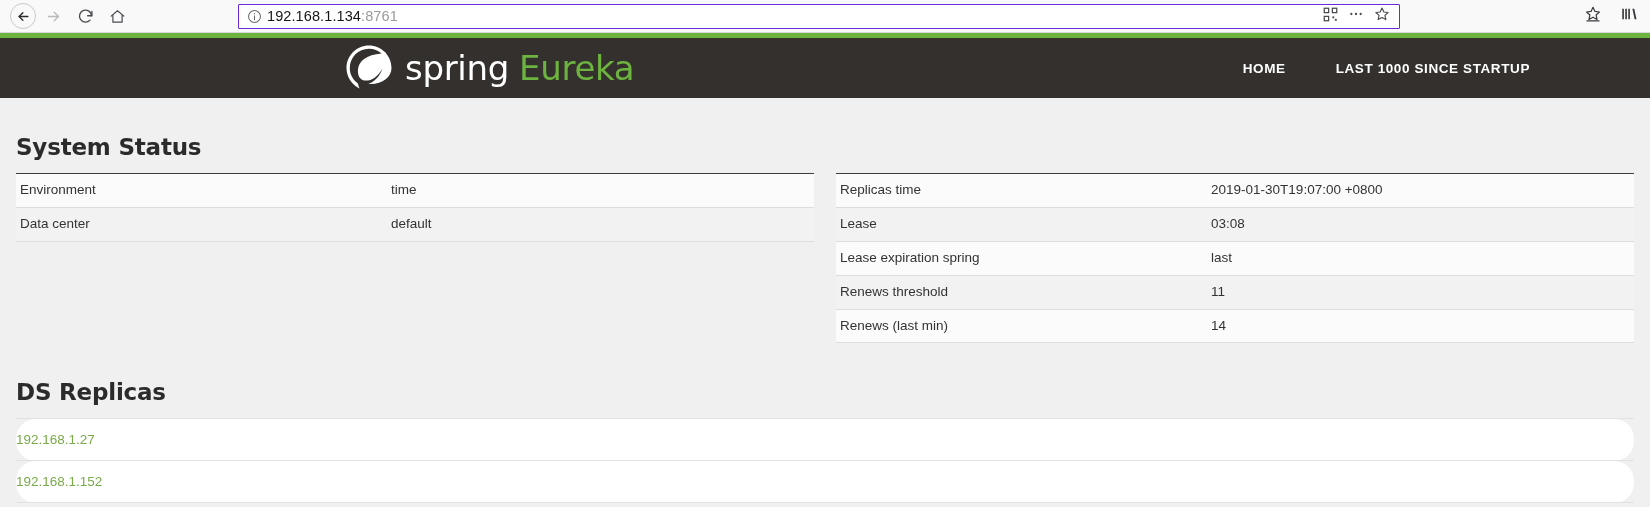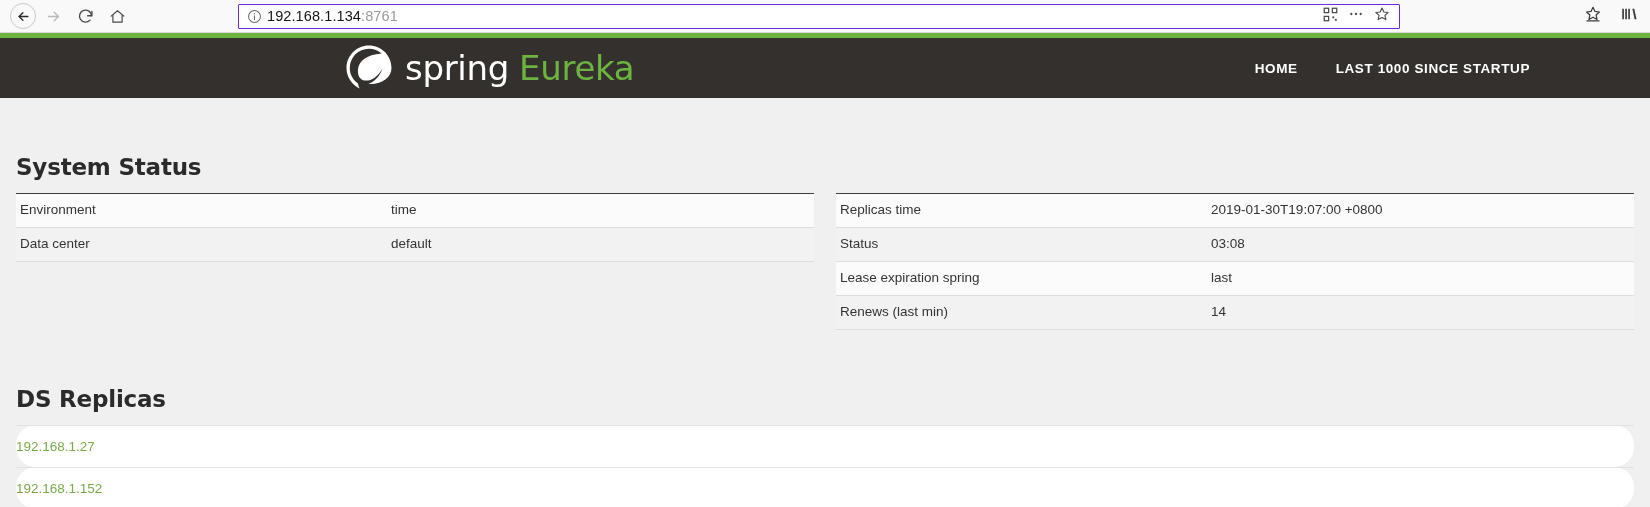--- a/index.html
+++ b/index.html
@@ -101,40 +101,40 @@
     font-family: "DejaVu Sans", sans-serif;
   }
   .brand-spring { color: #ffffff; }
   .brand-eureka { color: #6db33f; margin-left: 10px; }
 
   .site-nav {
     position: absolute;
     right: 120px;
     display: flex;
     align-items: center;
-    gap: 38px;
+    gap: 50px;
   }
   .nav-link {
     color: #ffffff;
     font-size: 13.5px;
     font-weight: bold;
     letter-spacing: .6px;
     text-decoration: none;
     white-space: nowrap;
   }
 
   
   .content { padding: 0 16px; }
 
   .section-title {
     font-size: 23px;
     font-weight: bold;
     color: #2b2b2b;
     letter-spacing: -.2px;
-    margin-top: 56px;
+    margin-top: 36px;
     margin-bottom: 13px;
     font-family: "DejaVu Sans", sans-serif;
   }
 
   .status-row {
     display: flex;
     gap: 22px;
     align-items: flex-start;
   }
   .status-col { flex: 1 1 0; min-width: 0; }
@@ -296,26 +296,30 @@
     </div>
 
     <div class="status-col">
       <table class="kv">
         <tbody>
           <tr>
             <td class="k">Replicas time</td>
             <td class="v">2019-01-30T19:07:00 +0800</td>
           </tr>
           <tr>
-            <td class="k">Status</td>
+            <td class="k">Lease</td>
             <td class="v">03:08</td>
           </tr>
           <tr>
             <td class="k">Lease expiration spring</td>
             <td class="v">last</td>
+          </tr>
+          <tr>
+            <td class="k">Renews threshold</td>
+            <td class="v">11</td>
           </tr>
           <tr>
             <td class="k">Renews (last min)</td>
             <td class="v">14</td>
           </tr>
         </tbody>
       </table>
     </div>
   </div>
 

